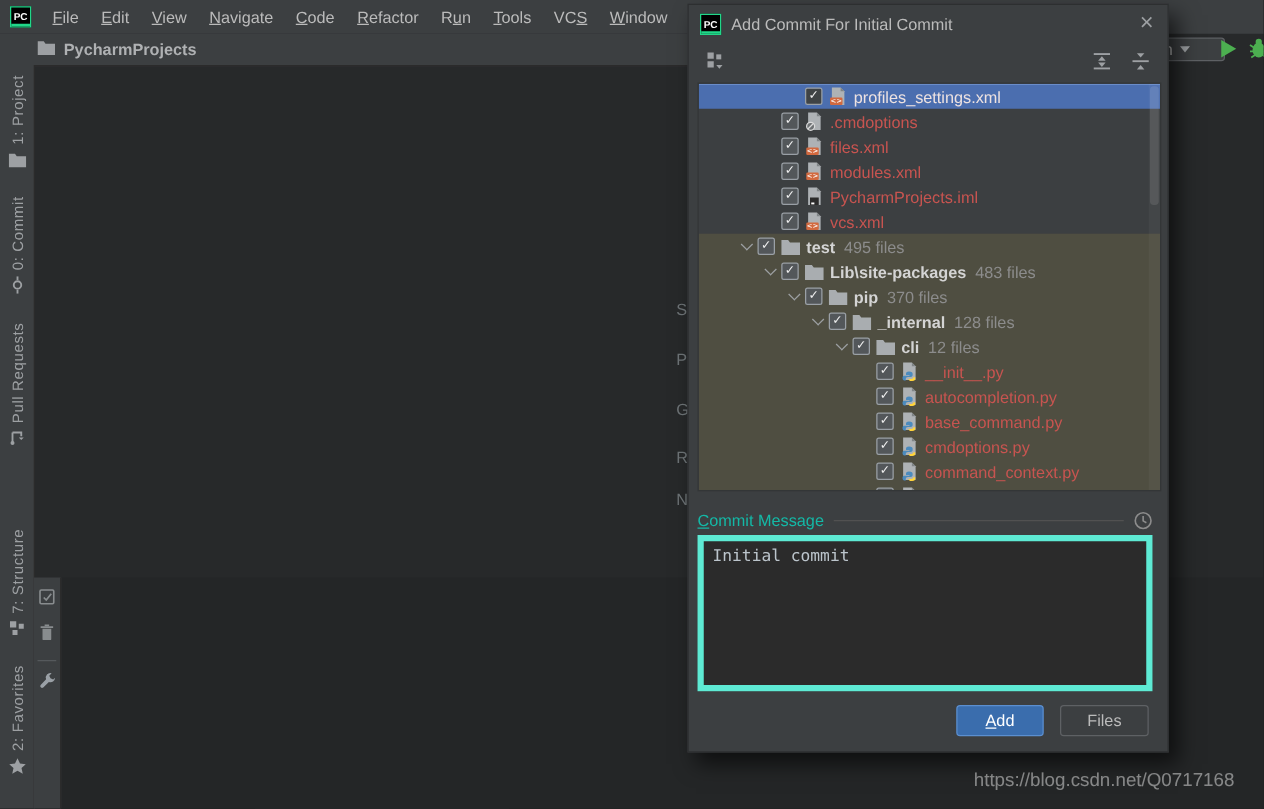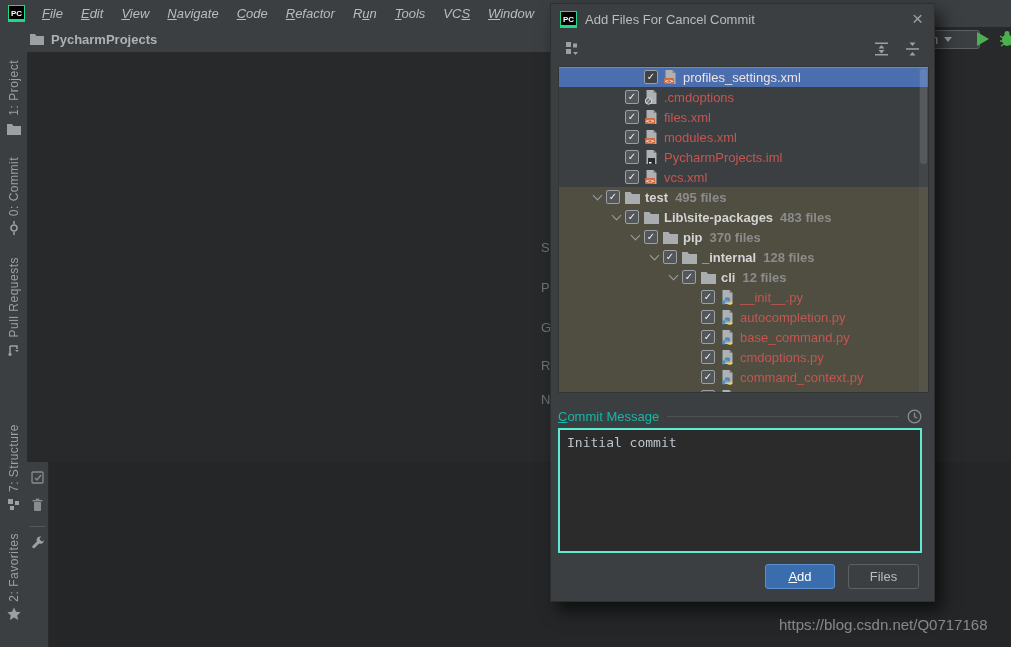--- a/index.html
+++ b/index.html
@@ -74,44 +74,44 @@
   .chev{width:6px;height:6px;border-right:1.6px solid #9DA0A3;border-bottom:1.6px solid #9DA0A3;
         transform:rotate(45deg);margin-top:-3px;}
   .cb{width:12px;height:12px;flex:none;background:#53575A;border:1px solid #9AA0A6;border-radius:2px;
       color:#F0F0F0;font-size:10px;line-height:12px;text-align:center;margin-right:5px;cursor:default;}
   .trow.selected .cb{background:#3F4345;}
   .ficon{width:17px;flex:none;display:flex;margin-right:3px;}
   .fname{font-size:13px;white-space:pre;}
   .fname.red{color:#C75450;}
   .trow.selected .fname{color:#EDE2E1;}
   .fname.folder{color:#D4D4D4;font-weight:bold;}
-  .fcount{font-size:13px;color:#8C8C8C;margin-left:7px;font-weight:bold;}
+  .fcount{font-size:13px;color:#8C8C8C;margin-left:7px;}
 
   .commit-row{position:absolute;left:7px;top:403px;width:364px;height:18px;display:flex;align-items:center;}
   .commit-label{font-size:13px;color:#14b8a6;flex:none;}
   .commit-rule{flex:1;height:1px;background:#515151;margin:0 8px;}
   .commit-clock{flex:none;cursor:default;display:flex;}
   .commit-box{position:absolute;left:7px;top:424px;width:364px;height:125px;background:#2B2B2B;
-              border:2px solid #5eead4;box-sizing:border-box;resize:none;outline:none;
+              border:5px solid #5eead4;box-sizing:border-box;resize:none;outline:none;
               font-family:"DejaVu Sans Mono",monospace;font-size:13px;color:#BCC5CC;padding:5px 7px;}
   .btn{position:absolute;top:560px;height:25px;font-size:13px;border-radius:3px;display:flex;
        align-items:center;justify-content:center;cursor:default;box-sizing:border-box;}
   .btn-add{left:214px;width:70px;background:#3A6DAD;border:1px solid #5B8FD0;color:#FFFFFF;}
   .btn-cancel{left:297px;width:71px;background:#3C3F41;border:1px solid #5E6164;color:#BBBBBB;}
 
   .watermark{position:absolute;left:779px;top:616px;font-size:15px;color:rgba(255,255,255,0.45);z-index:20;}
 </style>
 </head>
 <body>
 
 <div id="root">
 
   <div class="menubar">
     <span class="pclogo">PC</span>
-    <div id="menu-items" style="display:flex;font-style:italic;">
+    <div id="menu-items" style="display:flex;">
         <span class="menu-item"><u>F</u>ile</span>
         <span class="menu-item"><u>E</u>dit</span>
         <span class="menu-item"><u>V</u>iew</span>
         <span class="menu-item"><u>N</u>avigate</span>
         <span class="menu-item"><u>C</u>ode</span>
         <span class="menu-item"><u>R</u>efactor</span>
         <span class="menu-item">R<u>u</u>n</span>
         <span class="menu-item"><u>T</u>ools</span>
         <span class="menu-item">VC<u>S</u></span>
         <span class="menu-item"><u>W</u>indow</span>
@@ -211,21 +211,21 @@
       <svg width="14" height="14" viewBox="0 0 14 14">
           <path d="M13 4.2a3.6 3.6 0 0 1-4.9 3.4L3.6 12a1.5 1.5 0 0 1-2.1-2.1l4.4-4.5A3.6 3.6 0 0 1 10.3.6L8.4 2.5l1 2.1 2.1 1z" fill="#9AA0A6"></path>
         </svg>
     </span>
   </div>
   <div class="el-content"></div>
 
   <div class="dialog">
     <div class="dlg-titlebar">
       <span class="pclogo" style="margin:0;">PC</span>
-      <span class="dlg-title">Add Files For Cancel Commit</span>
+      <span class="dlg-title">Add Commit For Initial Commit</span>
       <span class="dlg-close">×</span>
     </div>
     <div class="dlg-toolbar">
       <span class="tool-ic">
         <svg width="16" height="16" viewBox="0 0 16 16">
             <rect x="1" y="1" width="5" height="5" fill="#9DA0A3"></rect>
             <rect x="8" y="2.5" width="4" height="4" fill="#9DA0A3"></rect>
             <rect x="1" y="8" width="5" height="5" fill="#9DA0A3"></rect>
             <path d="M8 11h5l-2.5 3z" fill="#9DA0A3"></path>
           </svg>

